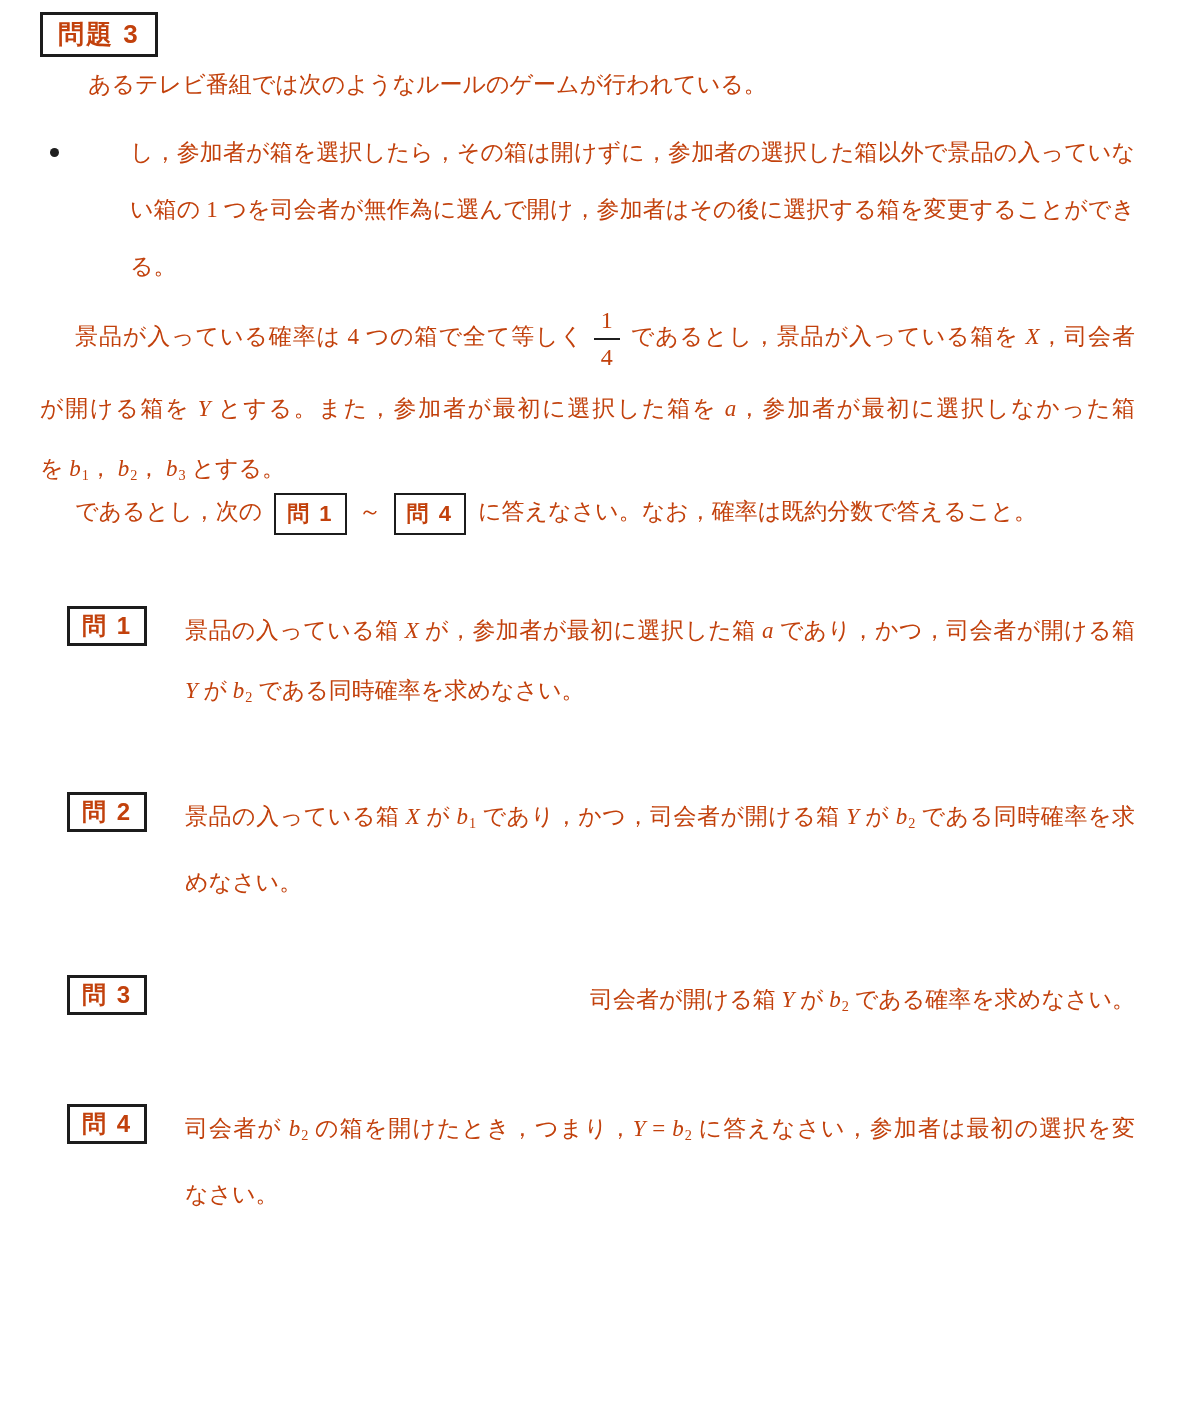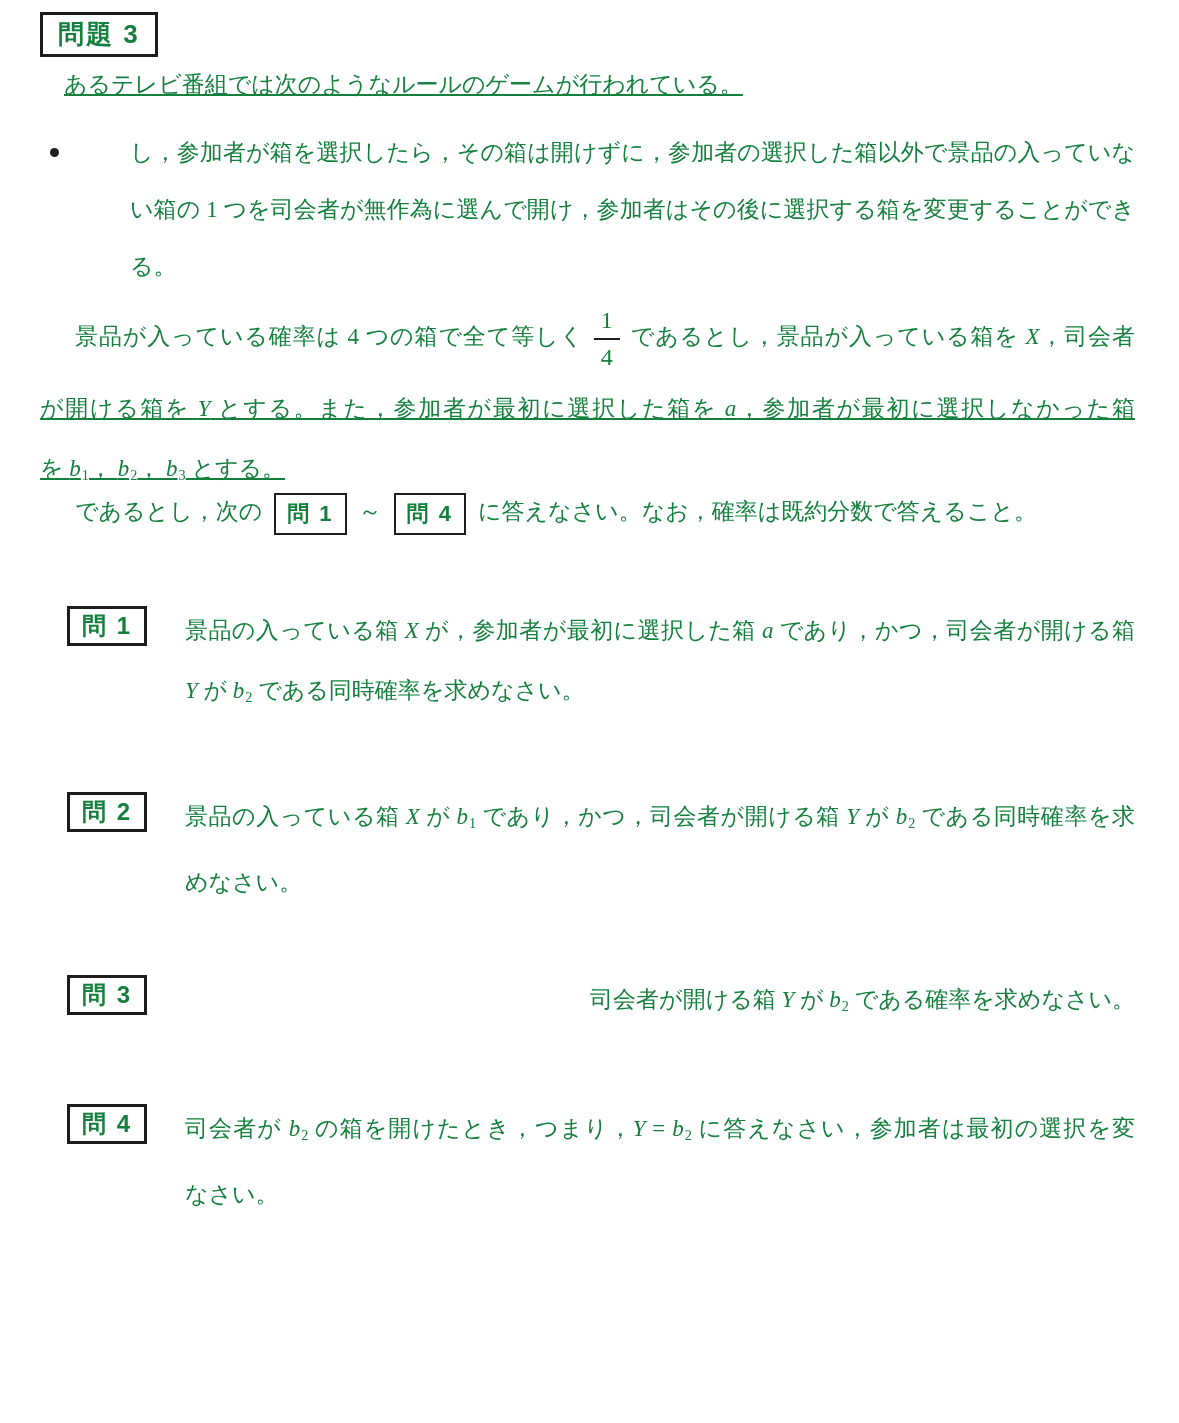--- a/index.html
+++ b/index.html
@@ -6,21 +6,21 @@
     margin: 0; padding: 0;
     background: #ffffff;
     width: 1179px; height: 1423px;
     overflow: hidden;
   }
   .page {
     position: relative;
     box-sizing: border-box;
     width: 1179px; height: 1423px;
     padding: 12px 44px 4px 40px;
-    color: #15803d;
+    color: #c2410c;
     font-family: "Liberation Serif", "DejaVu Serif", serif;
     font-size: 23px;
   }
   
   .title-box {
     display: inline-block;
     border: 3px solid #1c1c1c;
     padding: 4px 15px 5px 15px;
     font-family: "Liberation Sans", "DejaVu Sans", sans-serif;
     font-weight: bold;
@@ -49,40 +49,39 @@
     font-weight: bold;
     font-size: 24px;
     line-height: 29px;
     letter-spacing: 2px;
   }
   
   .line { line-height: 60px; }
   .fill { text-align: justify; text-align-last: justify; }
   .intro {
     margin-top: 13px;
-    margin-left: 24px;
+    margin-left: 48px;
     line-height: 30px;
-    text-decoration: underline;
   }
   
   .bullets { margin-top: 24px; }
   .bullet { position: relative; }
   .bullet .dot {
     position: absolute;
     left: 10px; top: 24px;
     width: 9px; height: 9px;
     border-radius: 50%;
     background: #1f1f1f;
   }
   .bline { line-height: 57px; margin-left: 90px; }
   .bline-first { margin-left: 48px; }
   
   .setup { margin-top: 0; }
   .setup-l1 { line-height: 84px; margin-left: 35px; }
-  .setup-l { line-height: 60px; text-decoration: underline; }
+  .setup-l { line-height: 60px; }
   
   .ask {
     margin-top: -16px;
     margin-left: 35px;
     line-height: 46px;
   }
   
   .q { position: relative; }
   .q1 { margin-top: 66px; }
   .q2 { margin-top: 60px; }

